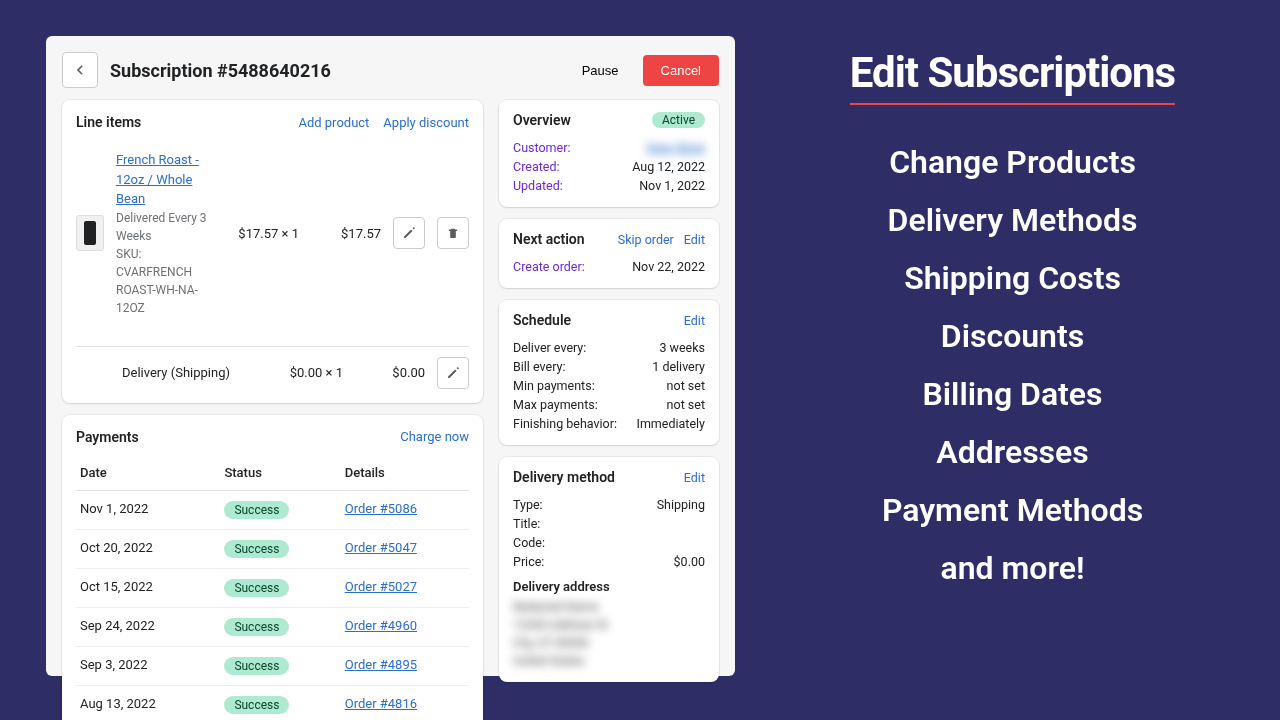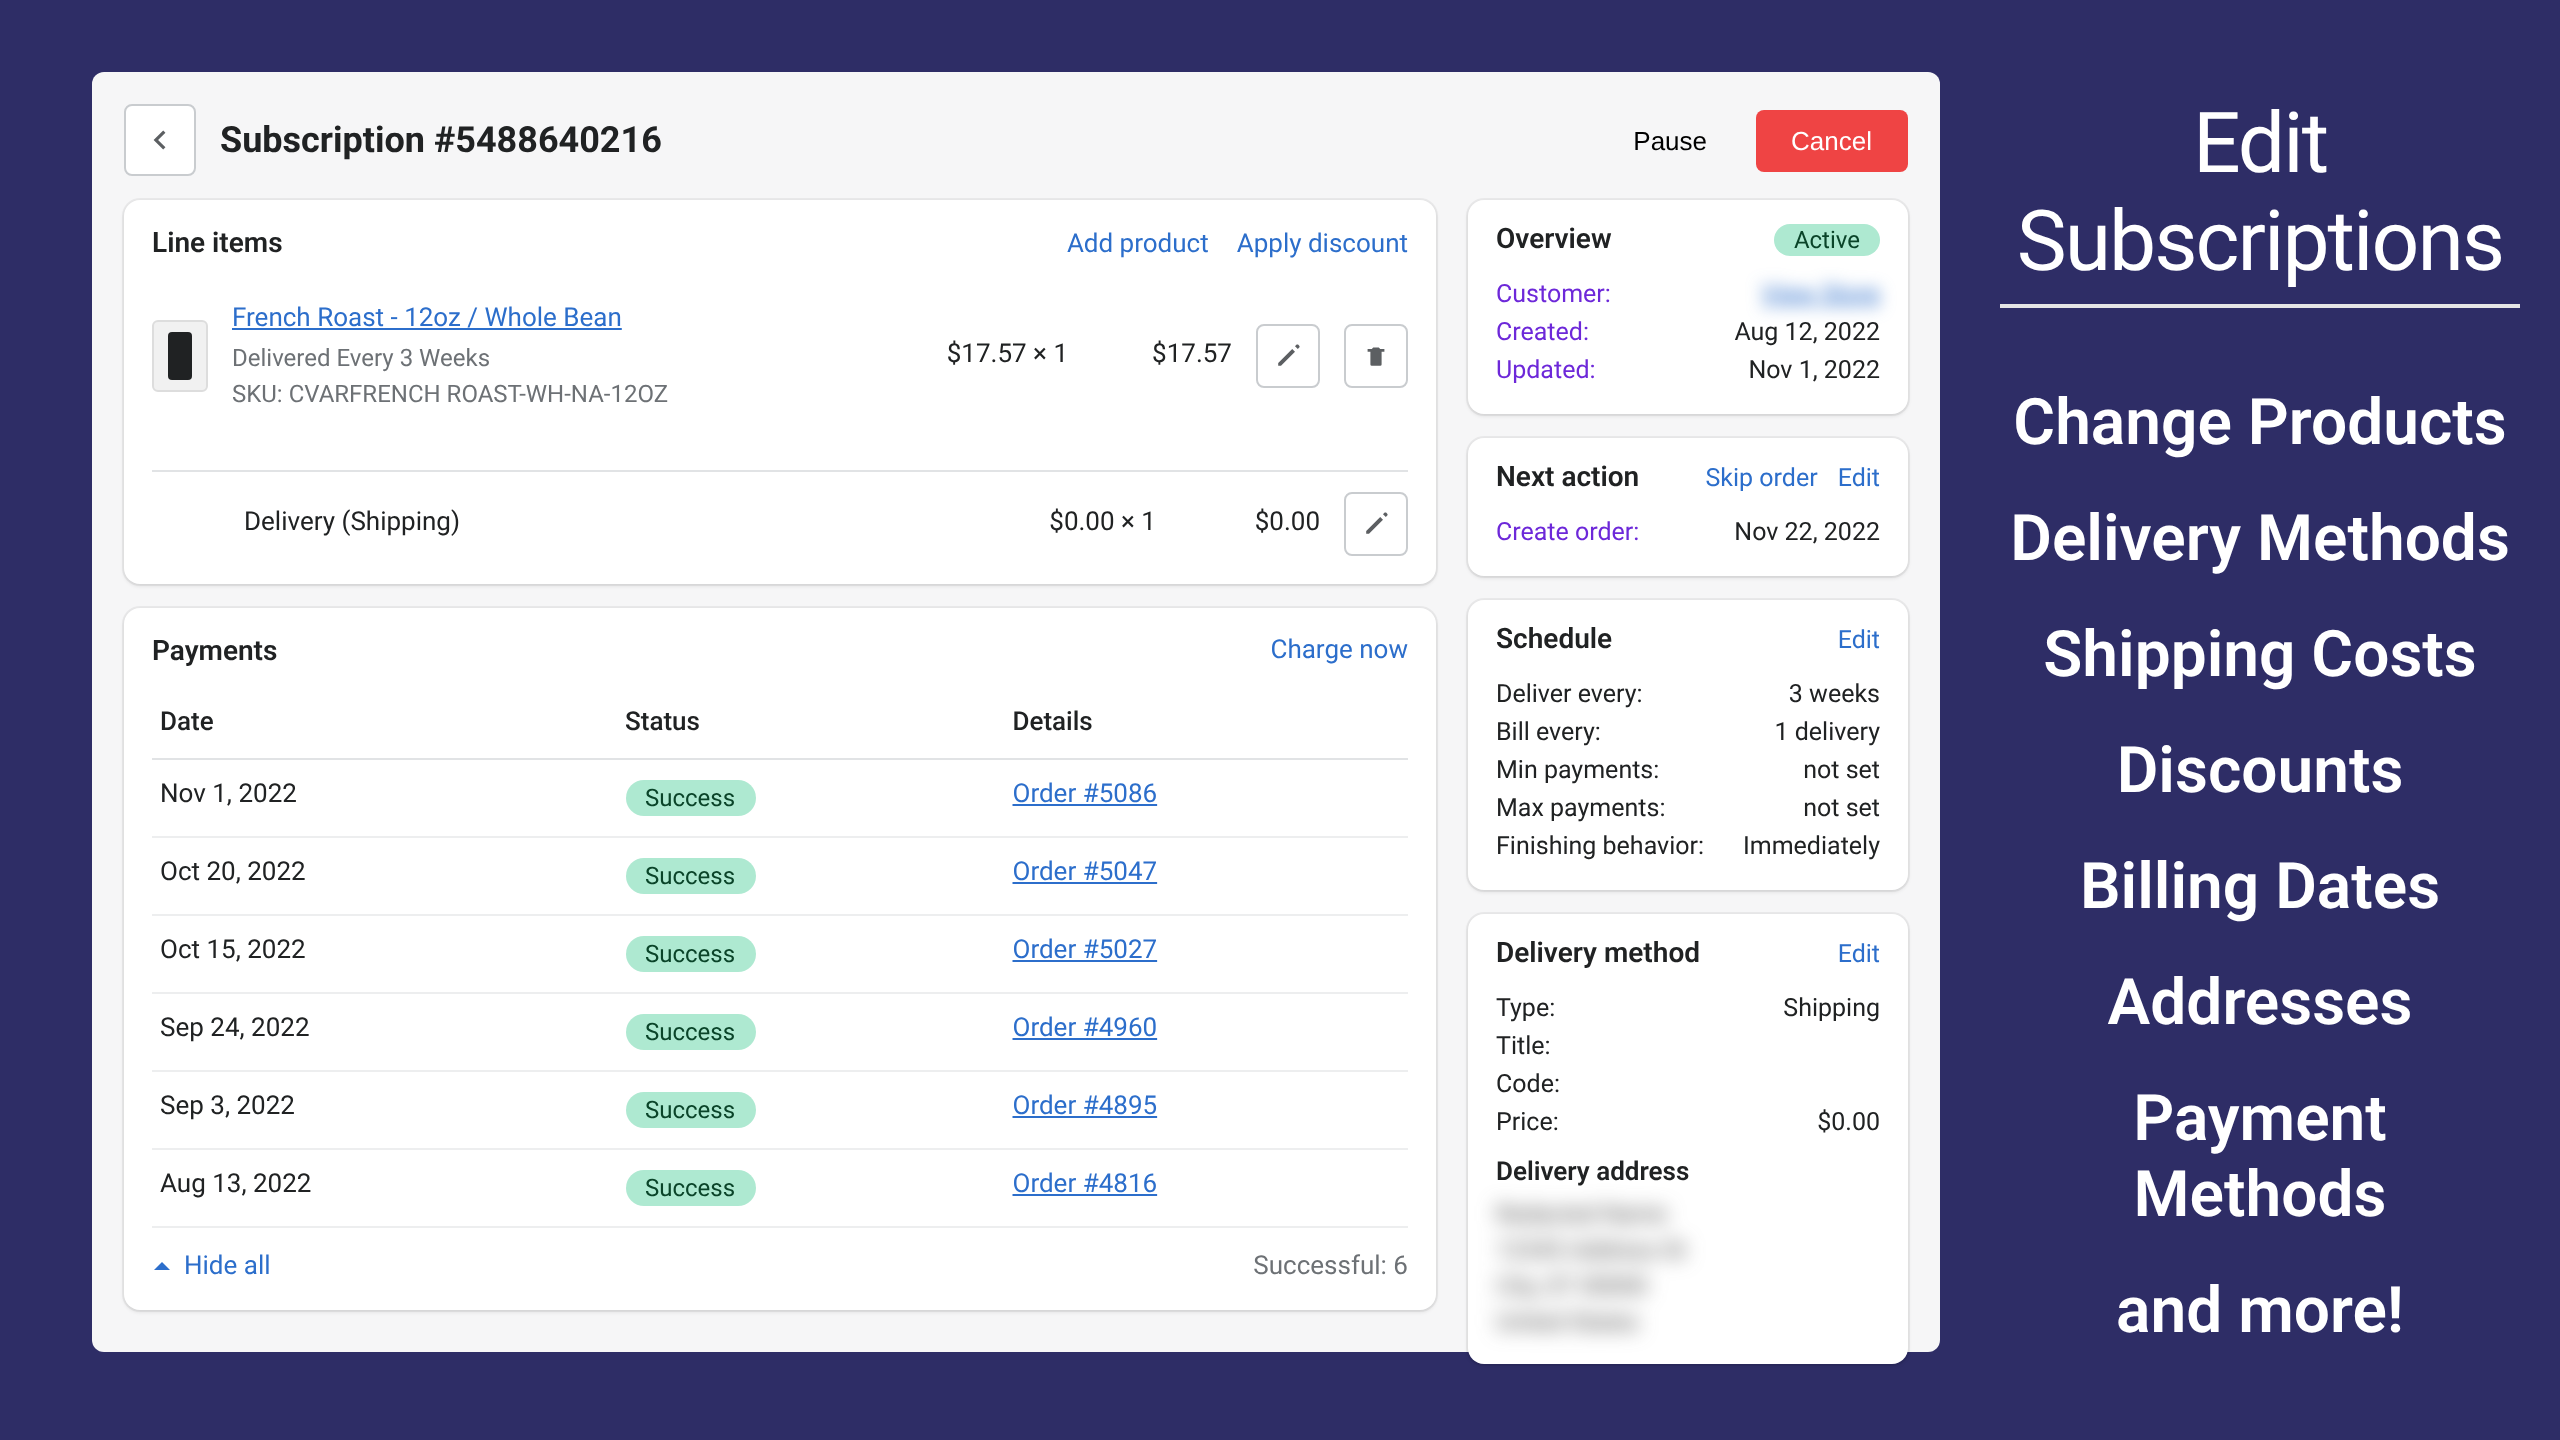--- a/index.html
+++ b/index.html
@@ -6,38 +6,38 @@
 body {
   font-family: -apple-system, BlinkMacSystemFont, "Segoe UI", Roboto, sans-serif;
   background: #2e2d66;
   width: 1280px;
   height: 720px;
   display: flex;
   overflow: hidden;
 }
 .app-panel {
   background: #f6f6f7;
-  width: 924px;
+  width: 689px;
   height: 640px;
   margin: 36px 0 0 46px;
   border-radius: 6px;
   padding: 12px 16px;
   font-size: 13px;
   color: #202223;
 }
 .promo {
   flex: 1;
   color: #fff;
   padding: 48px 20px 0 30px;
   text-align: center;
 }
 .promo h1 {
-  font-weight: 400;
+  font-weight: 700;
   font-size: 42px;
-  border-bottom: 2px solid #e5e5e5;
+  border-bottom: 2px solid #ef4444;
   display: inline-block;
   padding-bottom: 6px;
   margin-bottom: 18px;
   letter-spacing: -1px;
 }
 .promo p {
   font-size: 32px;
   font-weight: 600;
   margin: 20px 0;
 }

